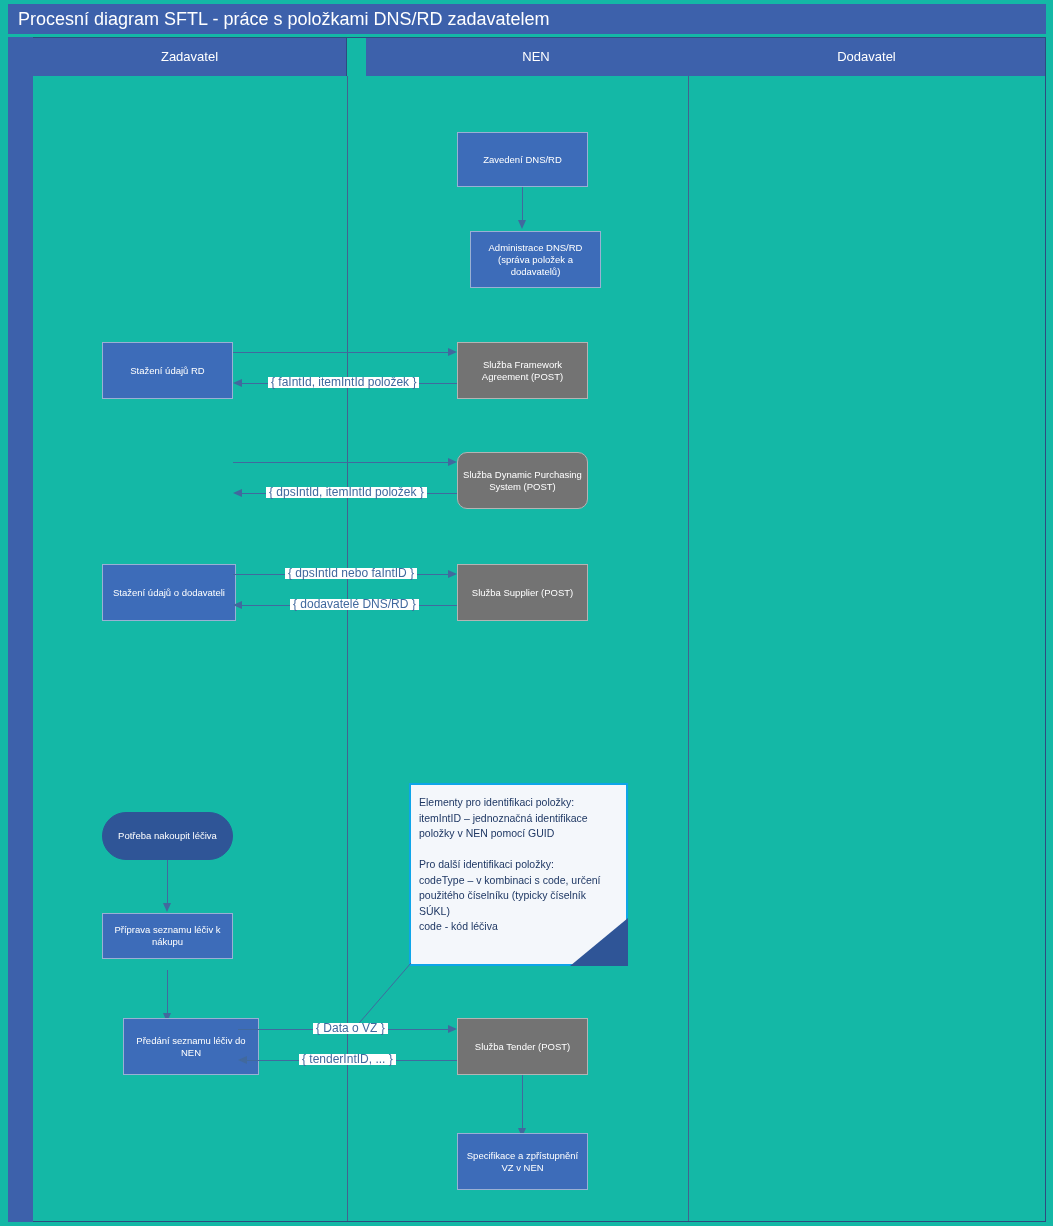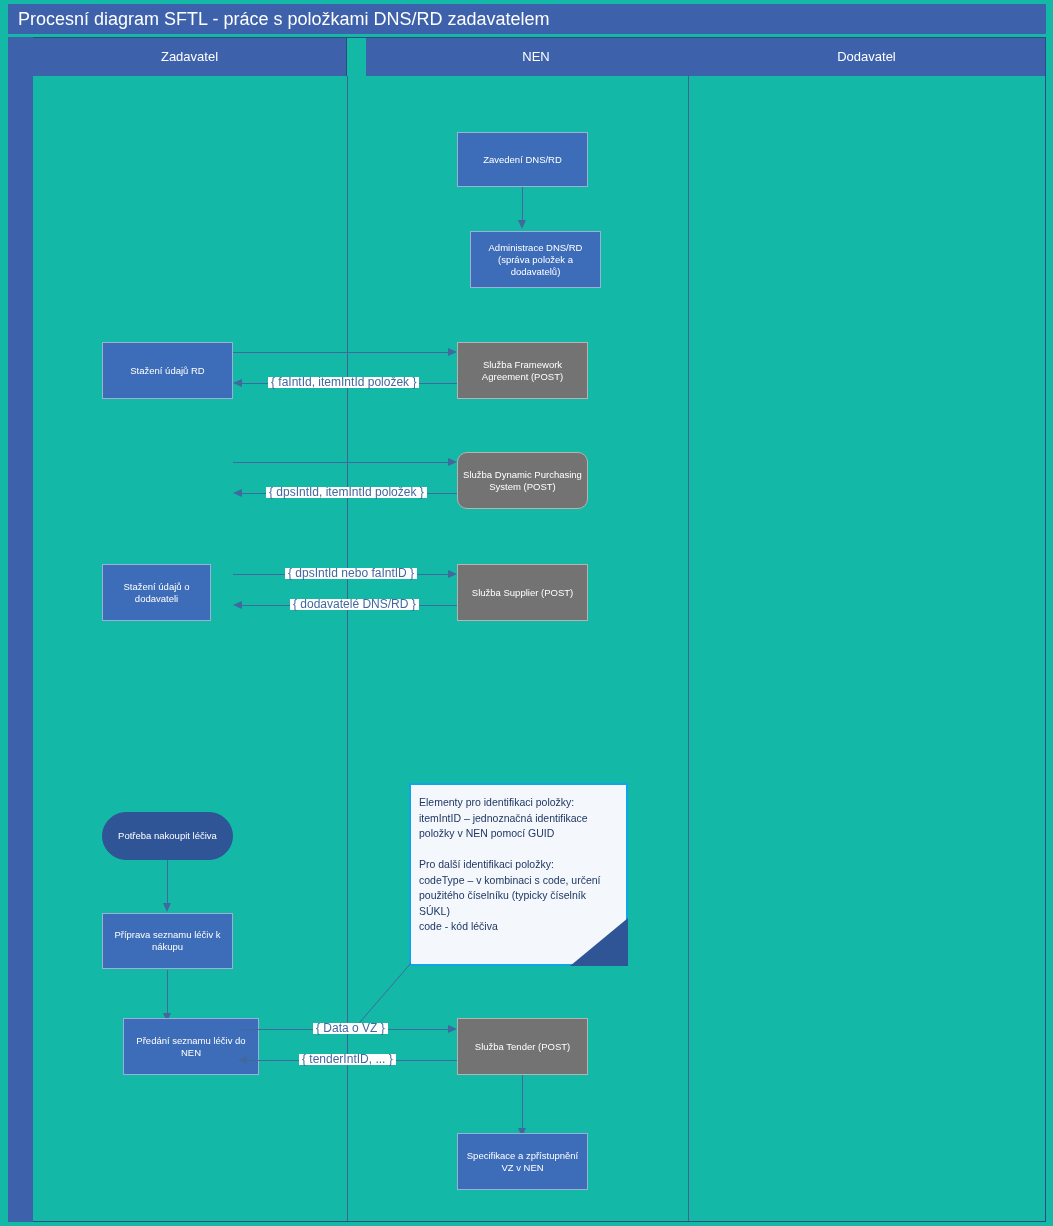--- a/index.html
+++ b/index.html
@@ -214,21 +214,21 @@
 
   <div class="node service" style="left:457px; top:452px; width:131px; height:57px;border-radius:10px;">Služba Dynamic Purchasing System (POST)</div>
 
   <div class="hline" style="left:233px; top:462px; width:216px;"></div>
   <div class="arrow-r" style="left:448px; top:458px;"></div>
 
   <div class="hline" style="left:242px; top:493px; width:215px;"></div>
   <div class="arrow-l" style="left:233px; top:489px;"></div>
   <div class="flow-label" style="left:266px; top:487px;">{ dpsIntId, itemIntId položek }</div>
 
-  <div class="node process" style="left:102px; top:564px; width:109px; height:57px;">Stažení údajů o dodavateli</div>
+  <div class="node process" style="left:102px; top:564px; width:134px; height:57px;">Stažení údajů o dodavateli</div>
   <div class="node service" style="left:457px; top:564px; width:131px; height:57px;">Služba Supplier (POST)</div>
 
   <div class="hline" style="left:233px; top:574px; width:216px;"></div>
   <div class="arrow-r" style="left:448px; top:570px;"></div>
   <div class="flow-label" style="left:285px; top:568px;">{ dpsIntId nebo faIntID }</div>
 
   <div class="hline" style="left:242px; top:605px; width:215px;"></div>
   <div class="arrow-l" style="left:233px; top:601px;"></div>
   <div class="flow-label" style="left:290px; top:599px;">{ dodavatelé DNS/RD }</div>
 
@@ -244,21 +244,21 @@
 
   <svg id="diag-note-line" style="left:0; top:0; width:1053px; height:1226px;">
     <line x1="411" y1="963" x2="354" y2="1029" stroke="#41699e" stroke-width="1"></line>
   </svg>
 
   <div class="node start" style="left:102px; top:812px; width:131px; height:48px;">Potřeba nakoupit léčiva</div>
 
   <div class="vline" style="left:167px; top:860px; height:45px;"></div>
   <div class="arrow-d" style="left:163px; top:903px;"></div>
 
-  <div class="node process" style="left:102px; top:913px; width:131px; height:56px;">Příprava seznamu léčiv k nákupu</div>
+  <div class="node process" style="left:102px; top:913px; width:131px; height:46px;">Příprava seznamu léčiv k nákupu</div>
 
   <div class="vline" style="left:167px; top:970px; height:45px;"></div>
   <div class="arrow-d" style="left:163px; top:1013px;"></div>
 
   <div class="node process" style="left:102px; top:1018px; width:136px; height:57px;margin-left:21px;">Předání seznamu léčiv do NEN</div>
 
   <div class="node service" style="left:457px; top:1018px; width:131px; height:57px;">Služba Tender (POST)</div>
 
   <div class="hline" style="left:238px; top:1029px; width:211px;"></div>
   <div class="arrow-r" style="left:448px; top:1025px;"></div>

